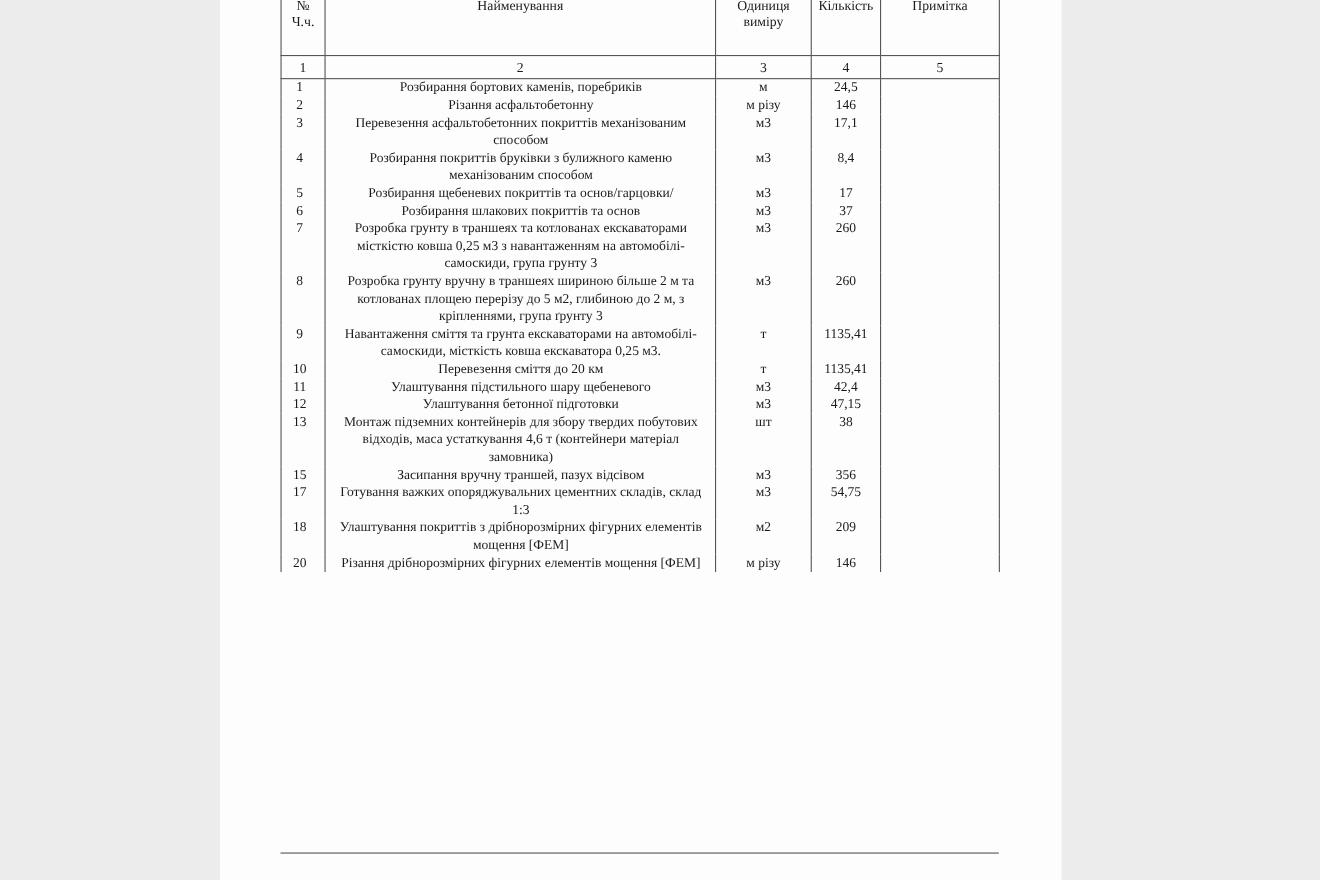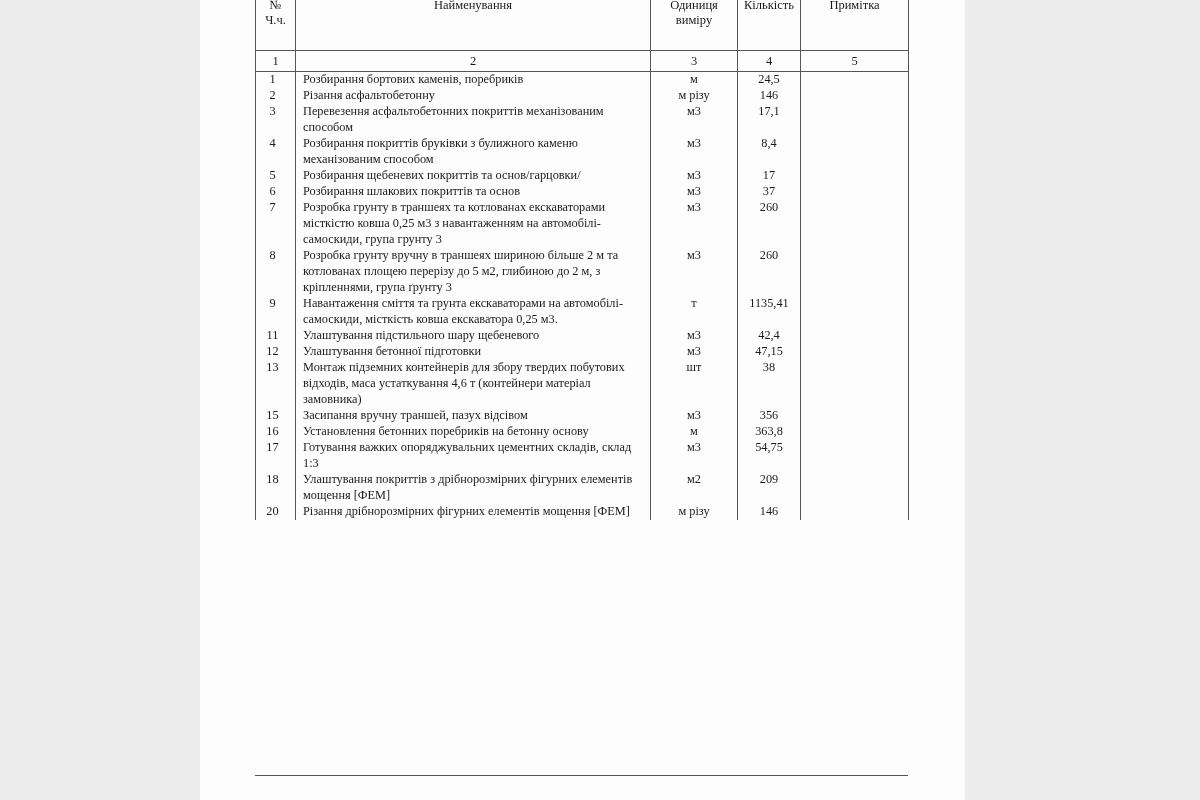--- a/index.html
+++ b/index.html
@@ -84,21 +84,21 @@
     font-size: 12.3px;
     line-height: 1.30;
     padding: 2px 0 2px 0;
   }
   .body-row td.cell-num {
     text-align: center;
     padding-right: 6px;
     padding-left: 0;
   }
   .body-row td.cell-name {
-    text-align: left;
+    text-align: center;
     padding-left: 7px;
     padding-right: 6px;
     margin-top: 15px;
   }
   .body-row td.cell-unit,
   .body-row td.cell-qty {
     text-align: center;
   }
   .body-row td.cell-note {
     text-align: center;
@@ -213,20 +213,27 @@
             <td class="cell-note"></td>
           </tr>
           <tr class="body-row">
             <td class="cell-num">9</td>
             <td class="cell-name">Навантаження сміття та грунта екскаваторами на автомобілі-самоскиди, місткість ковша екскаватора 0,25 м3.</td>
             <td class="cell-unit">т</td>
             <td class="cell-qty">1135,41</td>
             <td class="cell-note"></td>
           </tr>
           <tr class="body-row">
+            <td class="cell-num">10</td>
+            <td class="cell-name">Перевезення сміття до 20 км</td>
+            <td class="cell-unit">т</td>
+            <td class="cell-qty">1135,41</td>
+            <td class="cell-note"></td>
+          </tr>
+          <tr class="body-row">
             <td class="cell-num">11</td>
             <td class="cell-name">Улаштування підстильного шару щебеневого</td>
             <td class="cell-unit">м3</td>
             <td class="cell-qty">42,4</td>
             <td class="cell-note"></td>
           </tr>
           <tr class="body-row">
             <td class="cell-num">12</td>
             <td class="cell-name">Улаштування бетонної підготовки</td>
             <td class="cell-unit">м3</td>
@@ -241,27 +248,20 @@
             <td class="cell-note"></td>
           </tr>
           <tr class="body-row">
             <td class="cell-num">15</td>
             <td class="cell-name">Засипання вручну траншей, пазух відсівом</td>
             <td class="cell-unit">м3</td>
             <td class="cell-qty">356</td>
             <td class="cell-note"></td>
           </tr>
           <tr class="body-row">
-            <td class="cell-num">16</td>
-            <td class="cell-name">Установлення бетонних поребриків на бетонну основу</td>
-            <td class="cell-unit">м</td>
-            <td class="cell-qty">363,8</td>
-            <td class="cell-note"></td>
-          </tr>
-          <tr class="body-row">
             <td class="cell-num">17</td>
             <td class="cell-name">Готування важких опоряджувальних цементних складів, склад 1:3</td>
             <td class="cell-unit">м3</td>
             <td class="cell-qty">54,75</td>
             <td class="cell-note"></td>
           </tr>
           <tr class="body-row">
             <td class="cell-num">18</td>
             <td class="cell-name">Улаштування покриттів з дрібнорозмірних фігурних елементів мощення [ФЕМ]</td>
             <td class="cell-unit">м2</td>

